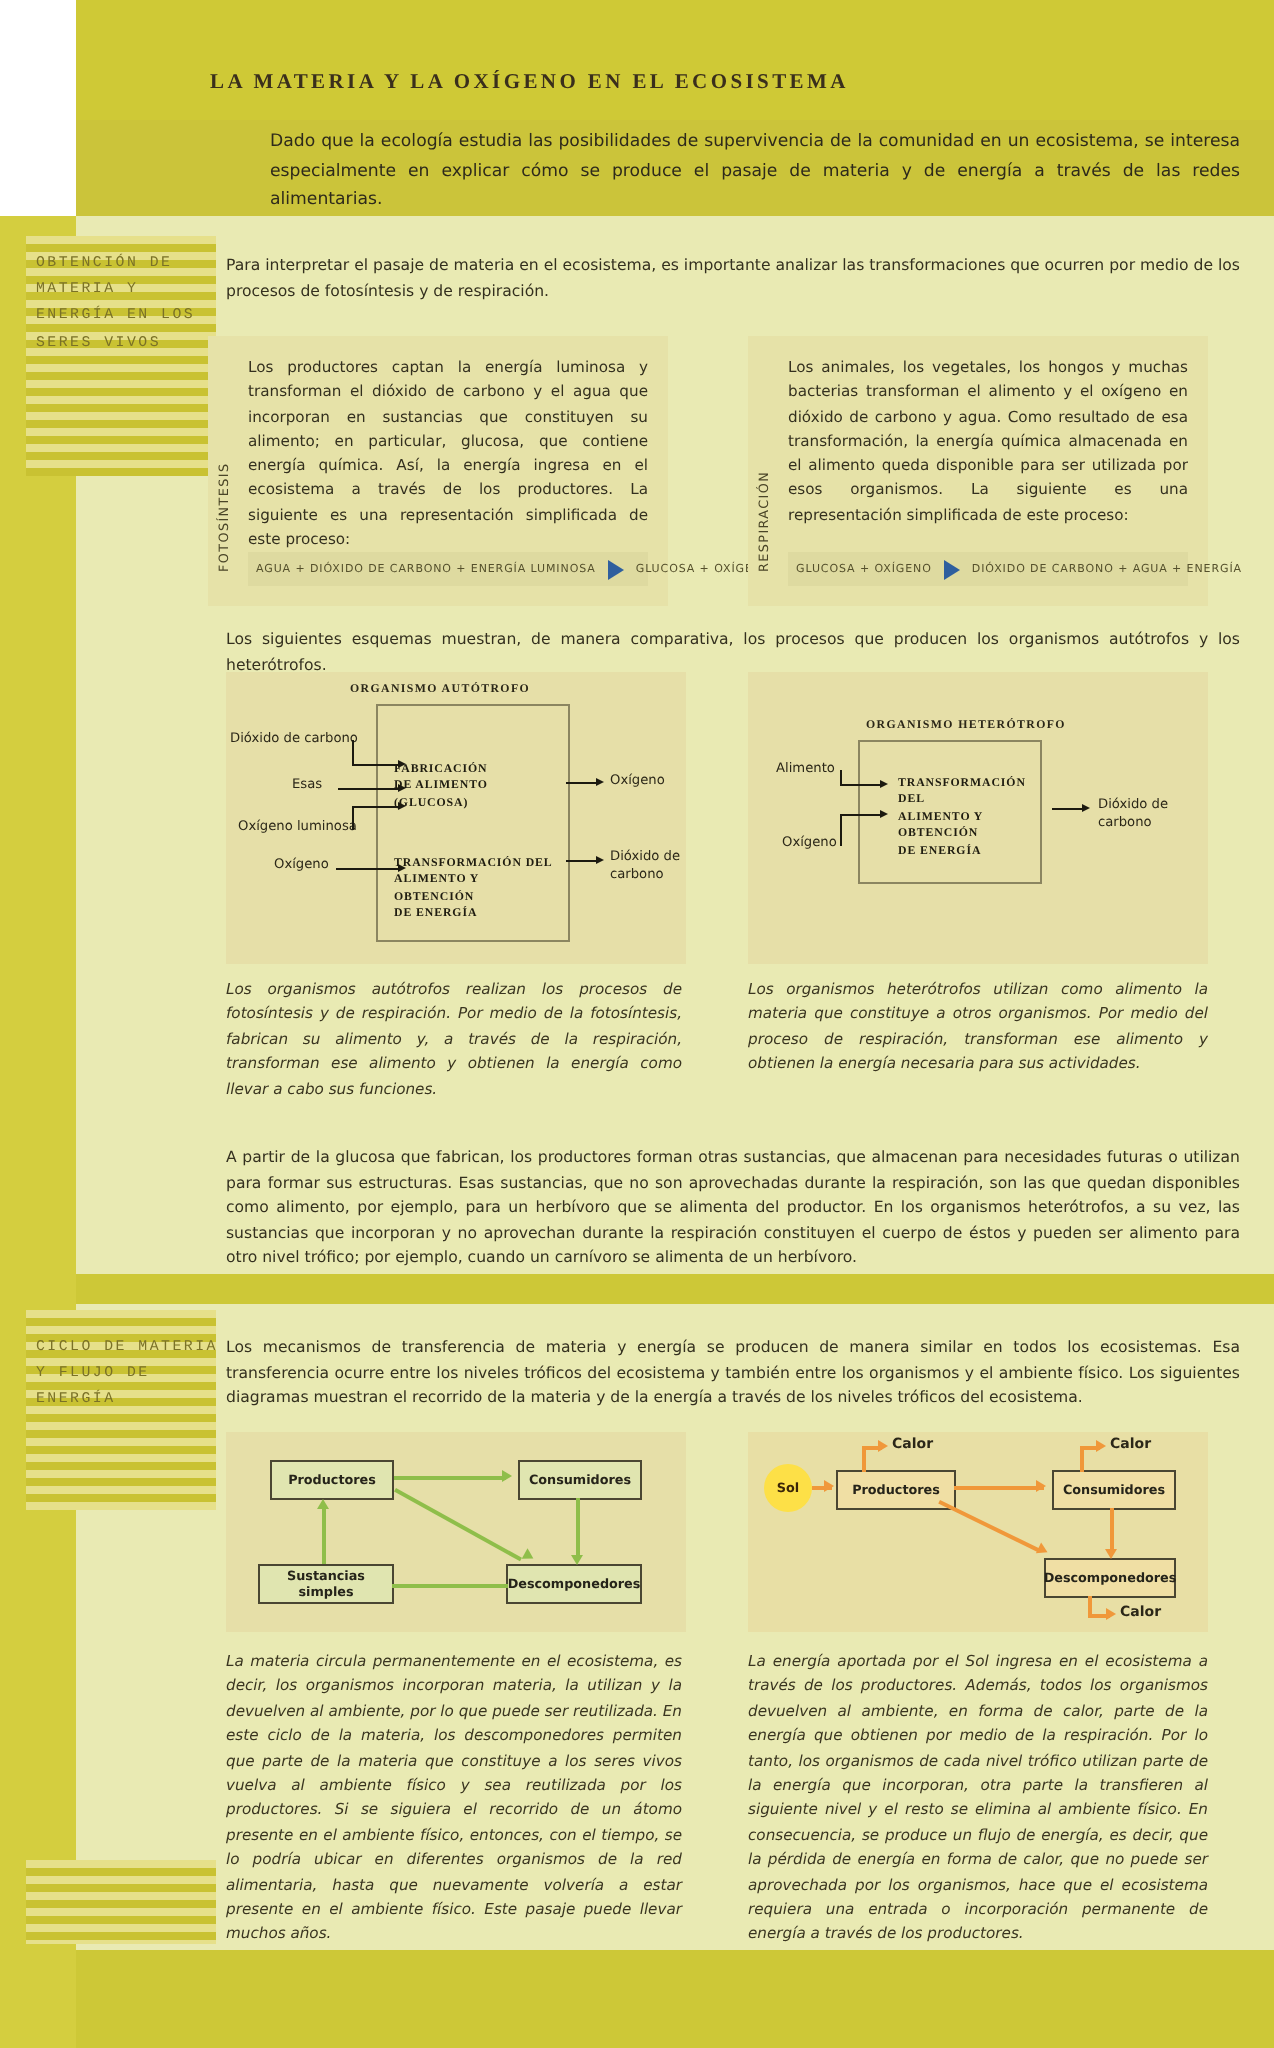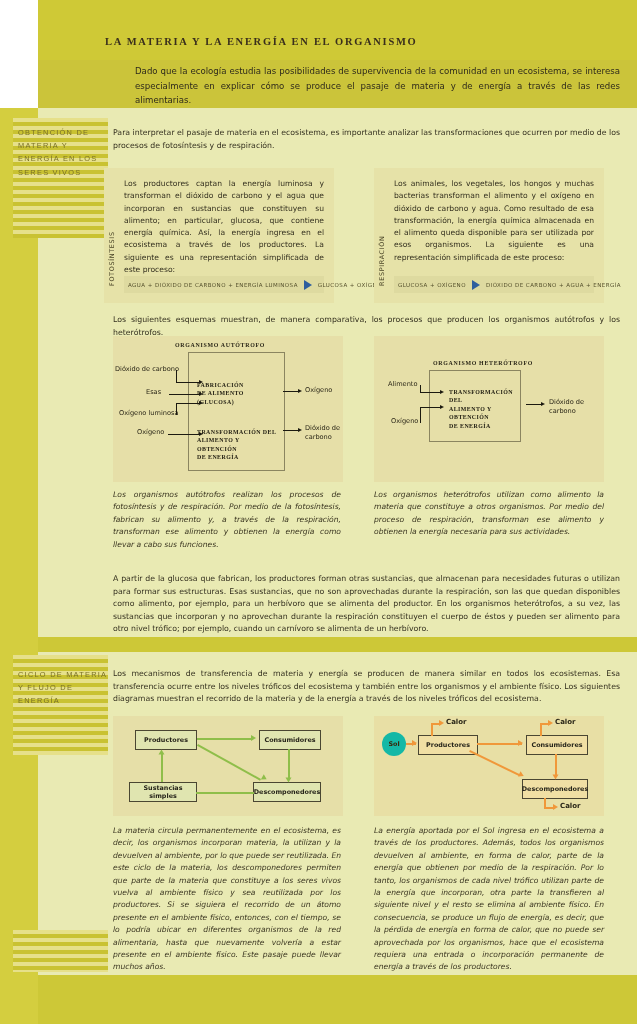--- a/index.html
+++ b/index.html
@@ -64,21 +64,21 @@
       to bottom,
       #e6e08a 0px, #e6e08a 4px,
       #c9c232 4px, #c9c232 8px);
   }
   #stripes-1{top:118px;height:120px;}
   #stripes-2{top:655px;height:100px;}
   #stripes-3{top:930px;height:42px;}
 
   .side-head{
     position:absolute;left:18px;width:92px;
-    font-family:Liberation Sans, sans-serif;
+    font-family:Liberation Mono, monospace;
     font-size:7.4px;letter-spacing:1.25px;color:#7a7127;
     line-height:13.2px;text-transform:uppercase;
   }
   #side-head-1{top:126px;}
   #side-head-2{top:668px;}
 
   
   .body-p{
     position:absolute;
     font-family:"DejaVu Sans", sans-serif;
@@ -185,21 +185,21 @@
     border-top:3px solid transparent;border-bottom:3px solid transparent;
     border-left:5px solid #8fbe4a;
   }
   .oln{position:absolute;background:#f0983a;}
   .oarrow{
     position:absolute;width:0;height:0;
     border-top:3px solid transparent;border-bottom:3px solid transparent;
     border-left:5px solid #f0983a;
   }
   .sun{
-    position:absolute;border-radius:50%;background:#14b8a6;
+    position:absolute;border-radius:50%;background:#fde047;
     display:flex;align-items:center;justify-content:center;
     font-family:"DejaVu Sans", sans-serif;font-size:6.4px;font-weight:bold;color:#3a2508;
   }
   .calor{
     position:absolute;
     font-family:"DejaVu Sans", sans-serif;
     font-size:7px;font-weight:bold;color:#2b2718;white-space:nowrap;
   }
   .rot-line{position:absolute;transform-origin:0 0;}
 </style>
@@ -207,21 +207,21 @@
 <body>
 
 <div class="page-bg"></div>
 
 <div class="left-col"></div>
 <div class="left-col-white"></div>
 
 <div class="header-band"></div>
 <div class="intro-band"></div>
 
-<div class="section-title">LA MATERIA Y LA ENERGÍA EN EL ORGANISMO</div>
+<div class="section-title">LA MATERIA Y LA OXÍGENO EN EL ECOSISTEMA</div>
 <div class="intro-text">Dado que la ecología estudia las posibilidades de supervivencia de la comunidad en un ecosistema, se interesa especialmente en explicar cómo se produce el pasaje de materia y de energía a través de las redes alimentarias.</div>
 
 <div class="content-panel"></div>
 <div class="mid-band"></div>
 
 <div class="stripes" id="stripes-1"></div>
 <div class="stripes" id="stripes-2"></div>
 <div class="stripes" id="stripes-3"></div>
 
 <div class="side-head" id="side-head-1">OBTENCIÓN DE MATERIA Y ENERGÍA EN LOS SERES VIVOS</div>

